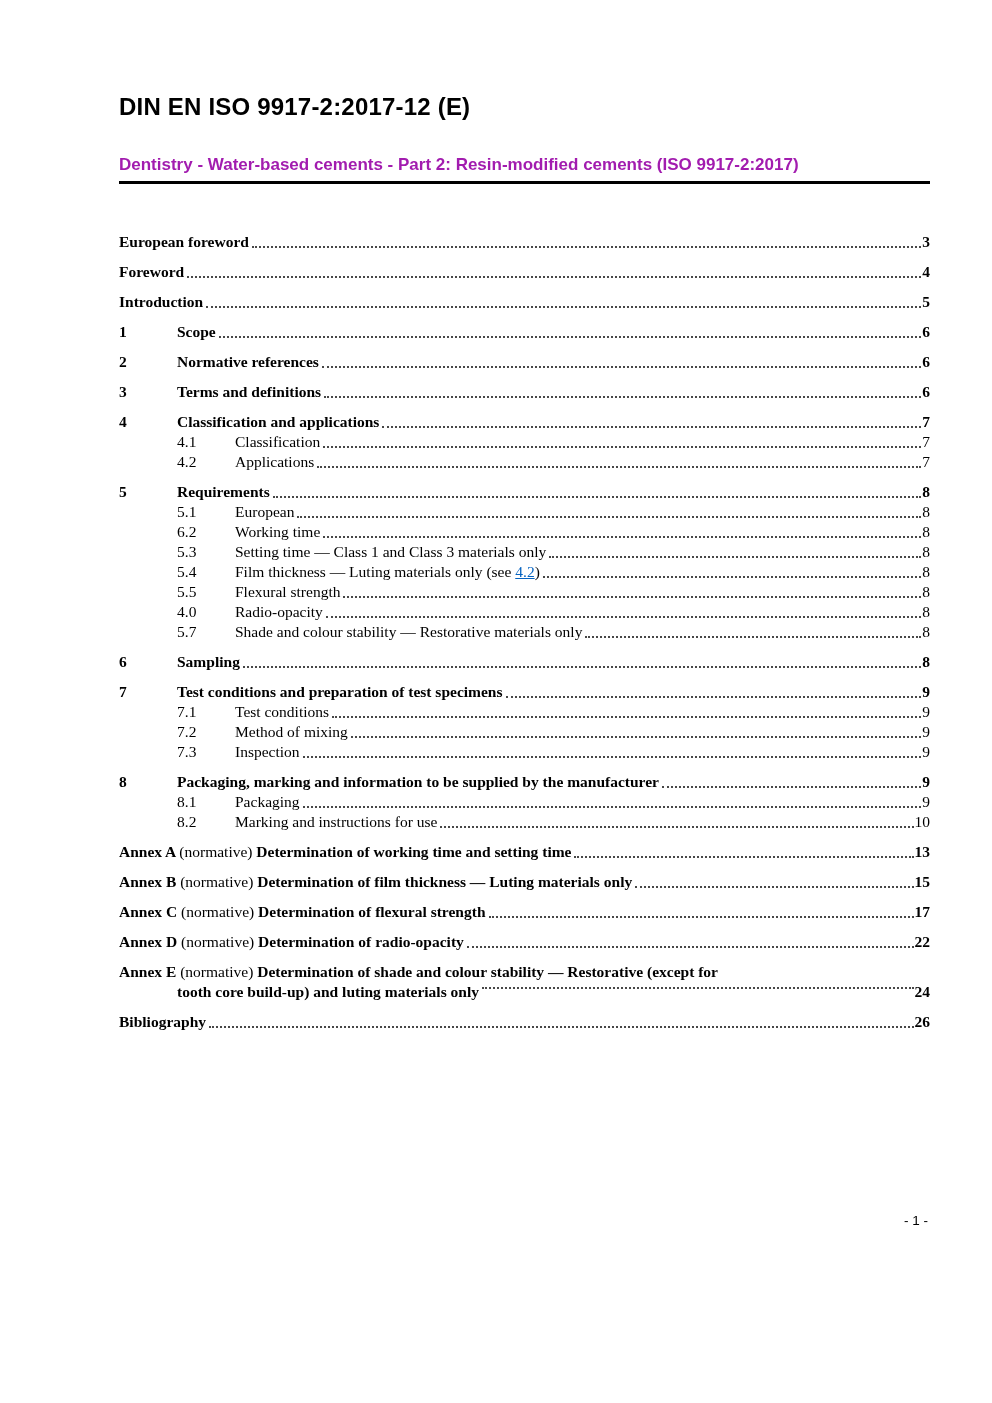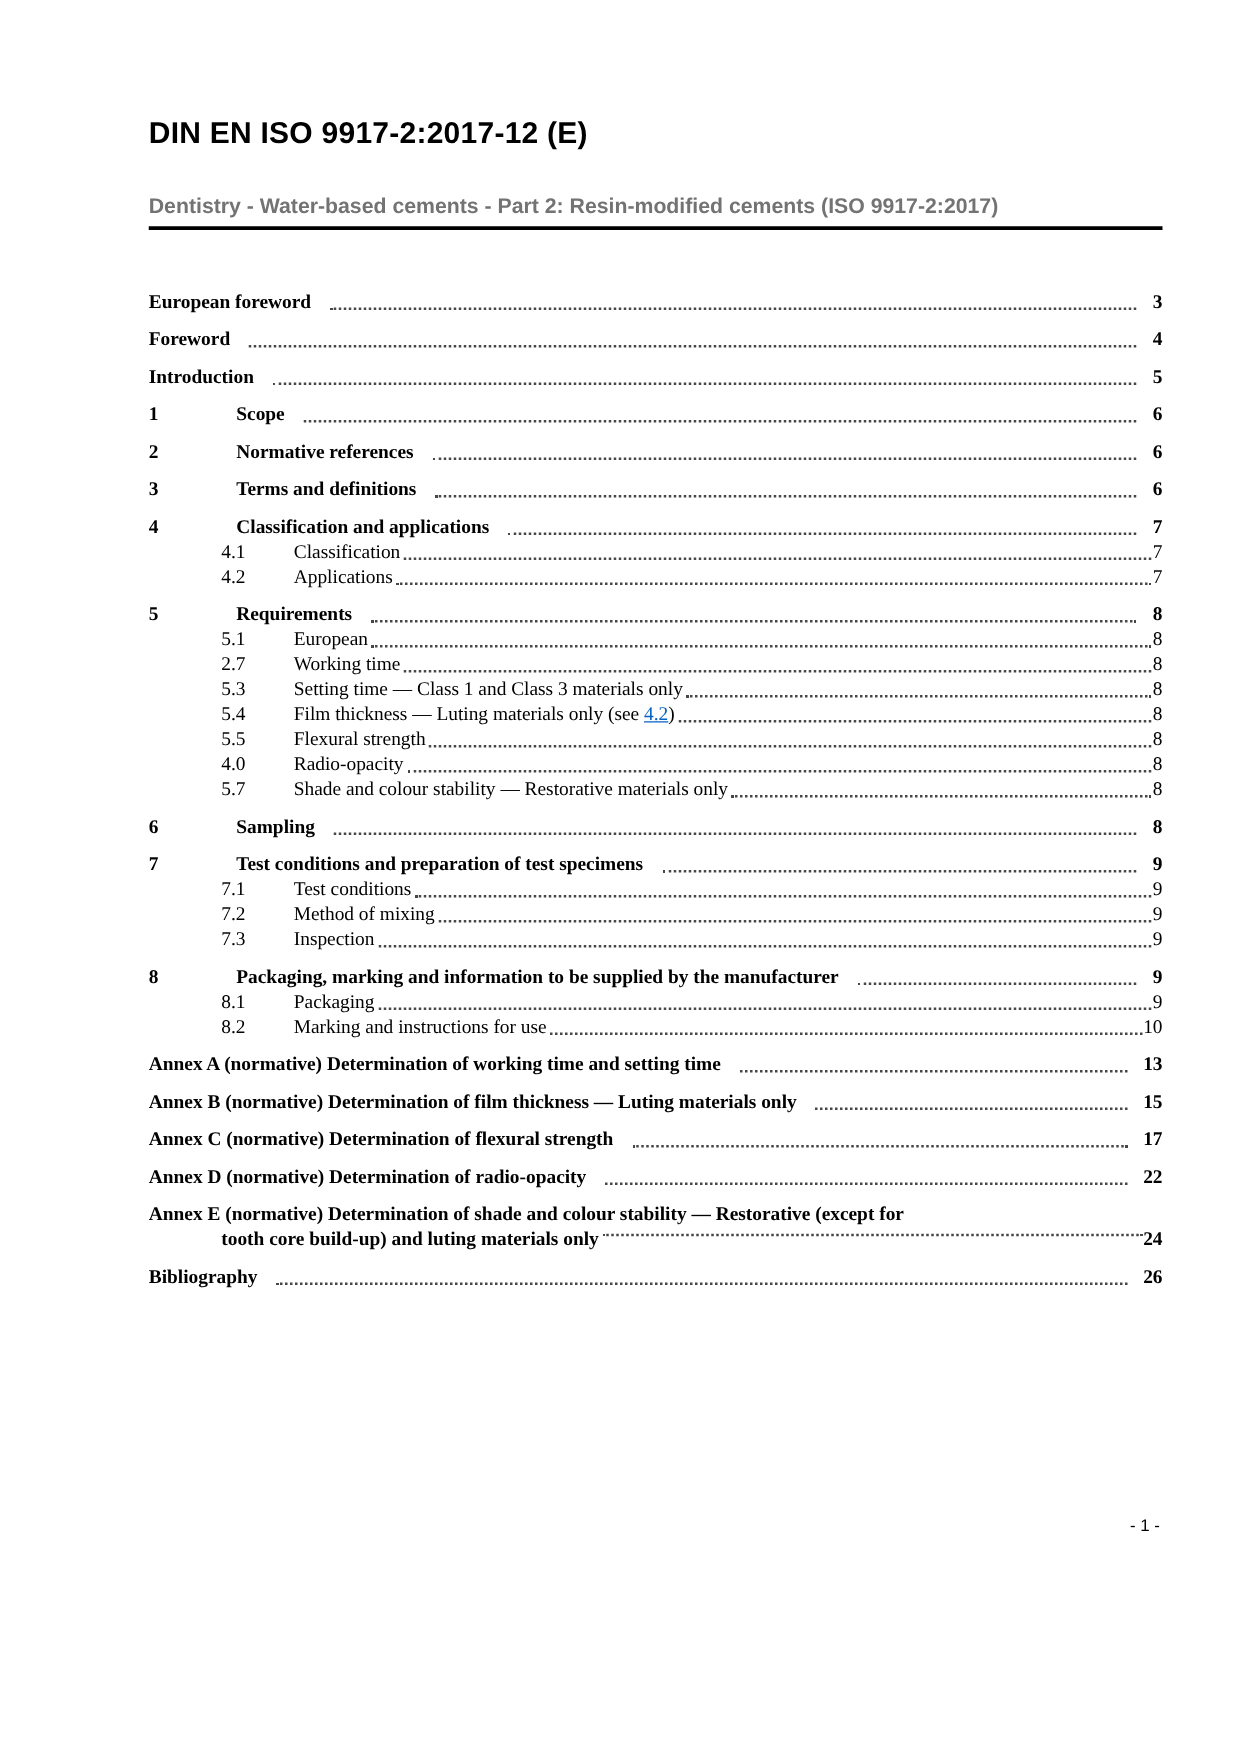--- a/index.html
+++ b/index.html
@@ -14,35 +14,35 @@
     font-weight:bold; font-size:24px; line-height:29px;
     letter-spacing:0.2px; color:#000;
   }
   .doc-title-wrap {
     margin-top:33px;
     border-bottom:3px solid #000;
     padding-bottom:5px;
   }
   .doc-title {
     font-family:"Liberation Sans", sans-serif;
-    font-weight:bold; font-size:17px; line-height:22px; color:#737373;
+    font-weight:bold; font-size:17px; line-height:22px; color:#a21caf;
   }
   .toc {
     margin-top:48px;
     font-family:"Liberation Serif", serif;
     font-size:15.5px; color:#000;
   }
   .toc-row { display:flex; align-items:flex-end; line-height:20px; }
-  .toc-row.gap { margin-top:10px;gap:12px; }
+  .toc-row.gap { margin-top:10px; }
   .toc-row.major { font-weight:bold; }
   .toc-row.sub { padding-left:58px; }
   .toc-row.cont { padding-left:58px;align-items:center; }
   .num { flex:0 0 58px; }
   .label { white-space:nowrap; }
-  .label .nb { font-weight:bold; }
+  .label .nb { font-weight:normal; }
   .link { color:#0563C1; text-decoration:underline; cursor:pointer; }
   .leader {
     flex:1 1 20px; min-width:14px;
     border-bottom:2px dotted #474747;
     margin:0 1px 0 3px;
     transform:translateY(-4px);
   }
   .pg { text-align:right; }
   .footer-page {
     position:absolute; right:64px; bottom:50px;
@@ -119,21 +119,21 @@
           <span class="leader"></span>
           <span class="pg">8</span>
         </div>
         <div class="toc-row sub">
           <span class="num">5.1</span>
           <span class="label">European</span>
           <span class="leader"></span>
           <span class="pg">8</span>
         </div>
         <div class="toc-row sub">
-          <span class="num">2.7</span>
+          <span class="num">6.2</span>
           <span class="label">Working time</span>
           <span class="leader"></span>
           <span class="pg">8</span>
         </div>
         <div class="toc-row sub">
           <span class="num">5.3</span>
           <span class="label">Setting time — Class 1 and Class 3 materials only</span>
           <span class="leader"></span>
           <span class="pg">8</span>
         </div>

